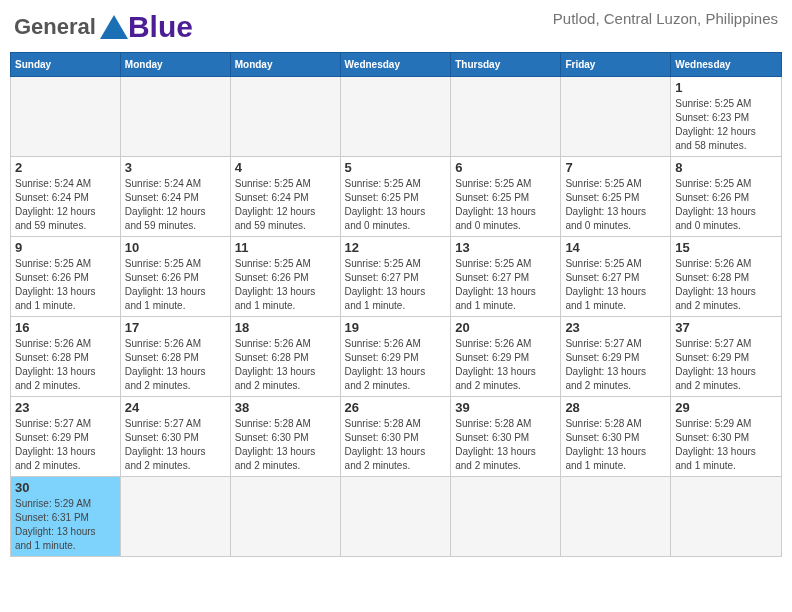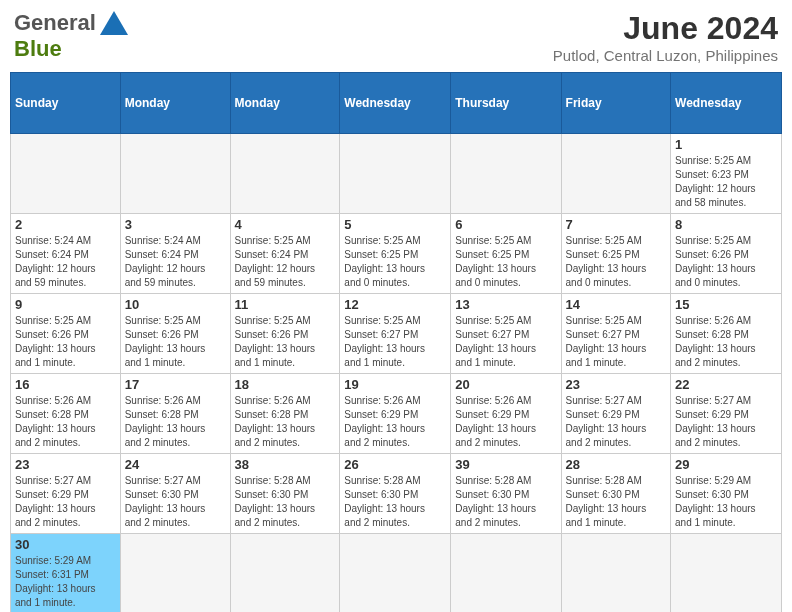--- a/index.html
+++ b/index.html
@@ -30,23 +30,23 @@
       color: #737373;
     }
     .calendar {
       width: 100%;
       border-collapse: collapse;
       border: 1px solid #ccc;
     }
     .calendar th {
       background: #2672b8;
       color: #fff;
-      font-size: 12px;
+      font-size: 10px;
       font-weight: bold;
-      padding: 23px 4px;
+      padding: 6px 4px;
       text-align: left;
       border: 1px solid #1a5a9a;
     }
     .calendar td {
       vertical-align: top;
       border: 1px solid #ccc;
       padding: 3px 4px;
       width: 113px;
       min-height: 80px;
       font-size: 10.5px;
@@ -66,44 +66,43 @@
     .day-info {
       font-size: 10px;
       color: #444;
       line-height: 1.4;
     }
     .last-row td {
       background: #7dd3fc;
     }
     .logo-combined {
       display: flex;
-      flex-direction: column;
+      flex-direction: row;
     }
     .logo-row {
       display: flex;
       align-items: center;
     }
   </style>
 </head>
 <body>
 
 <div class="header-area">
   <div class="logo-combined">
     <div class="logo-row">
       <span style="font-size:22px;font-weight:bold;color:#555;">General</span>
       <svg width="28" height="24" viewBox="0 0 28 24" style="margin-left:4px;vertical-align:middle;">
         <polygon points="0,24 28,24 14,0" fill="#1a6fb5"></polygon>
       </svg>
     </div>
     <div class="logo-row">
-      <span style="font-size:22px;font-weight:bold;color:#4d7c0f;">Blue</span>
+      <span style="font-size:30px;font-weight:bold;color:#4c1d95;">Blue</span>
     </div>
   </div>
   <div class="title-area">
-    <div class="month-title">June 2024</div>
     <div class="subtitle">Putlod, Central Luzon, Philippines</div>
   </div>
 </div>
 
 <table class="calendar">
   <thead>
     <tr>
       <th>Sunday</th>
       <th>Monday</th>
       <th>Monday</th>
@@ -268,21 +267,21 @@
 and 2 minutes.</div>
         </td>
         <td>
           <span class="day-number">23</span>
           <div class="day-info" style="white-space: pre-line;">Sunrise: 5:27 AM
 Sunset: 6:29 PM
 Daylight: 13 hours
 and 2 minutes.</div>
         </td>
         <td>
-          <span class="day-number">22</span>
+          <span class="day-number">37</span>
           <div class="day-info" style="white-space: pre-line;">Sunrise: 5:27 AM
 Sunset: 6:29 PM
 Daylight: 13 hours
 and 2 minutes.</div>
         </td>
       </tr>
       <tr>
         <td>
           <span class="day-number">23</span>
           <div class="day-info" style="white-space: pre-line;">Sunrise: 5:27 AM

